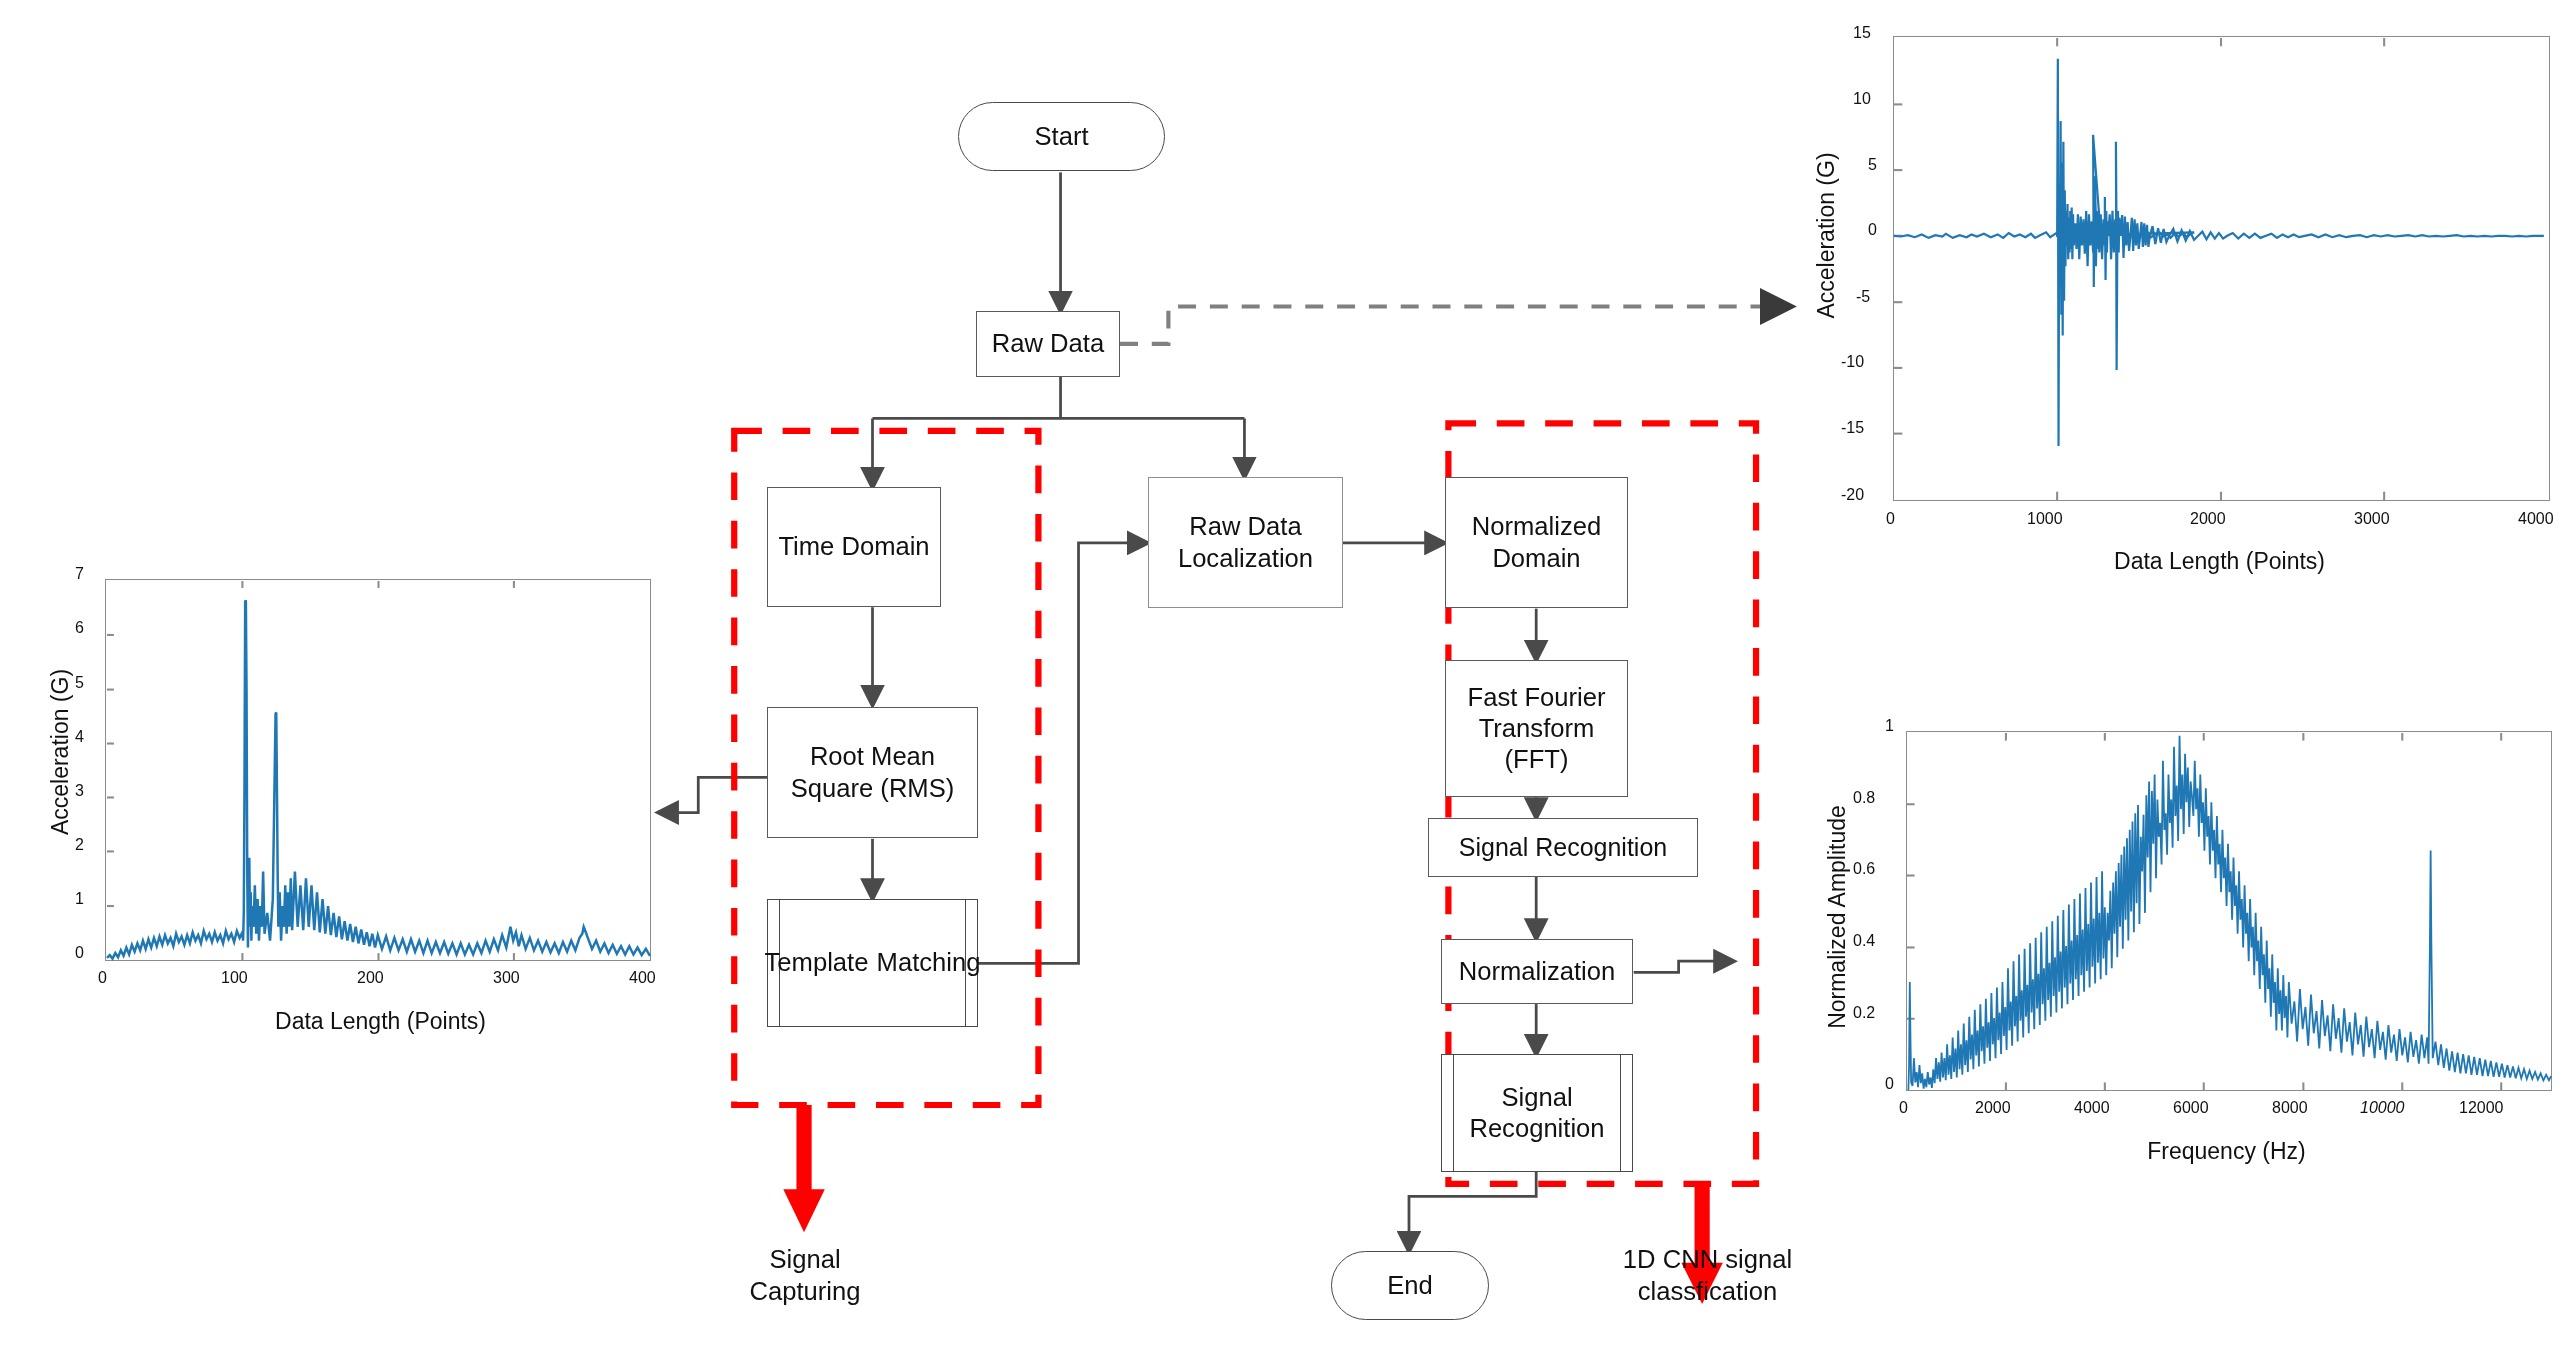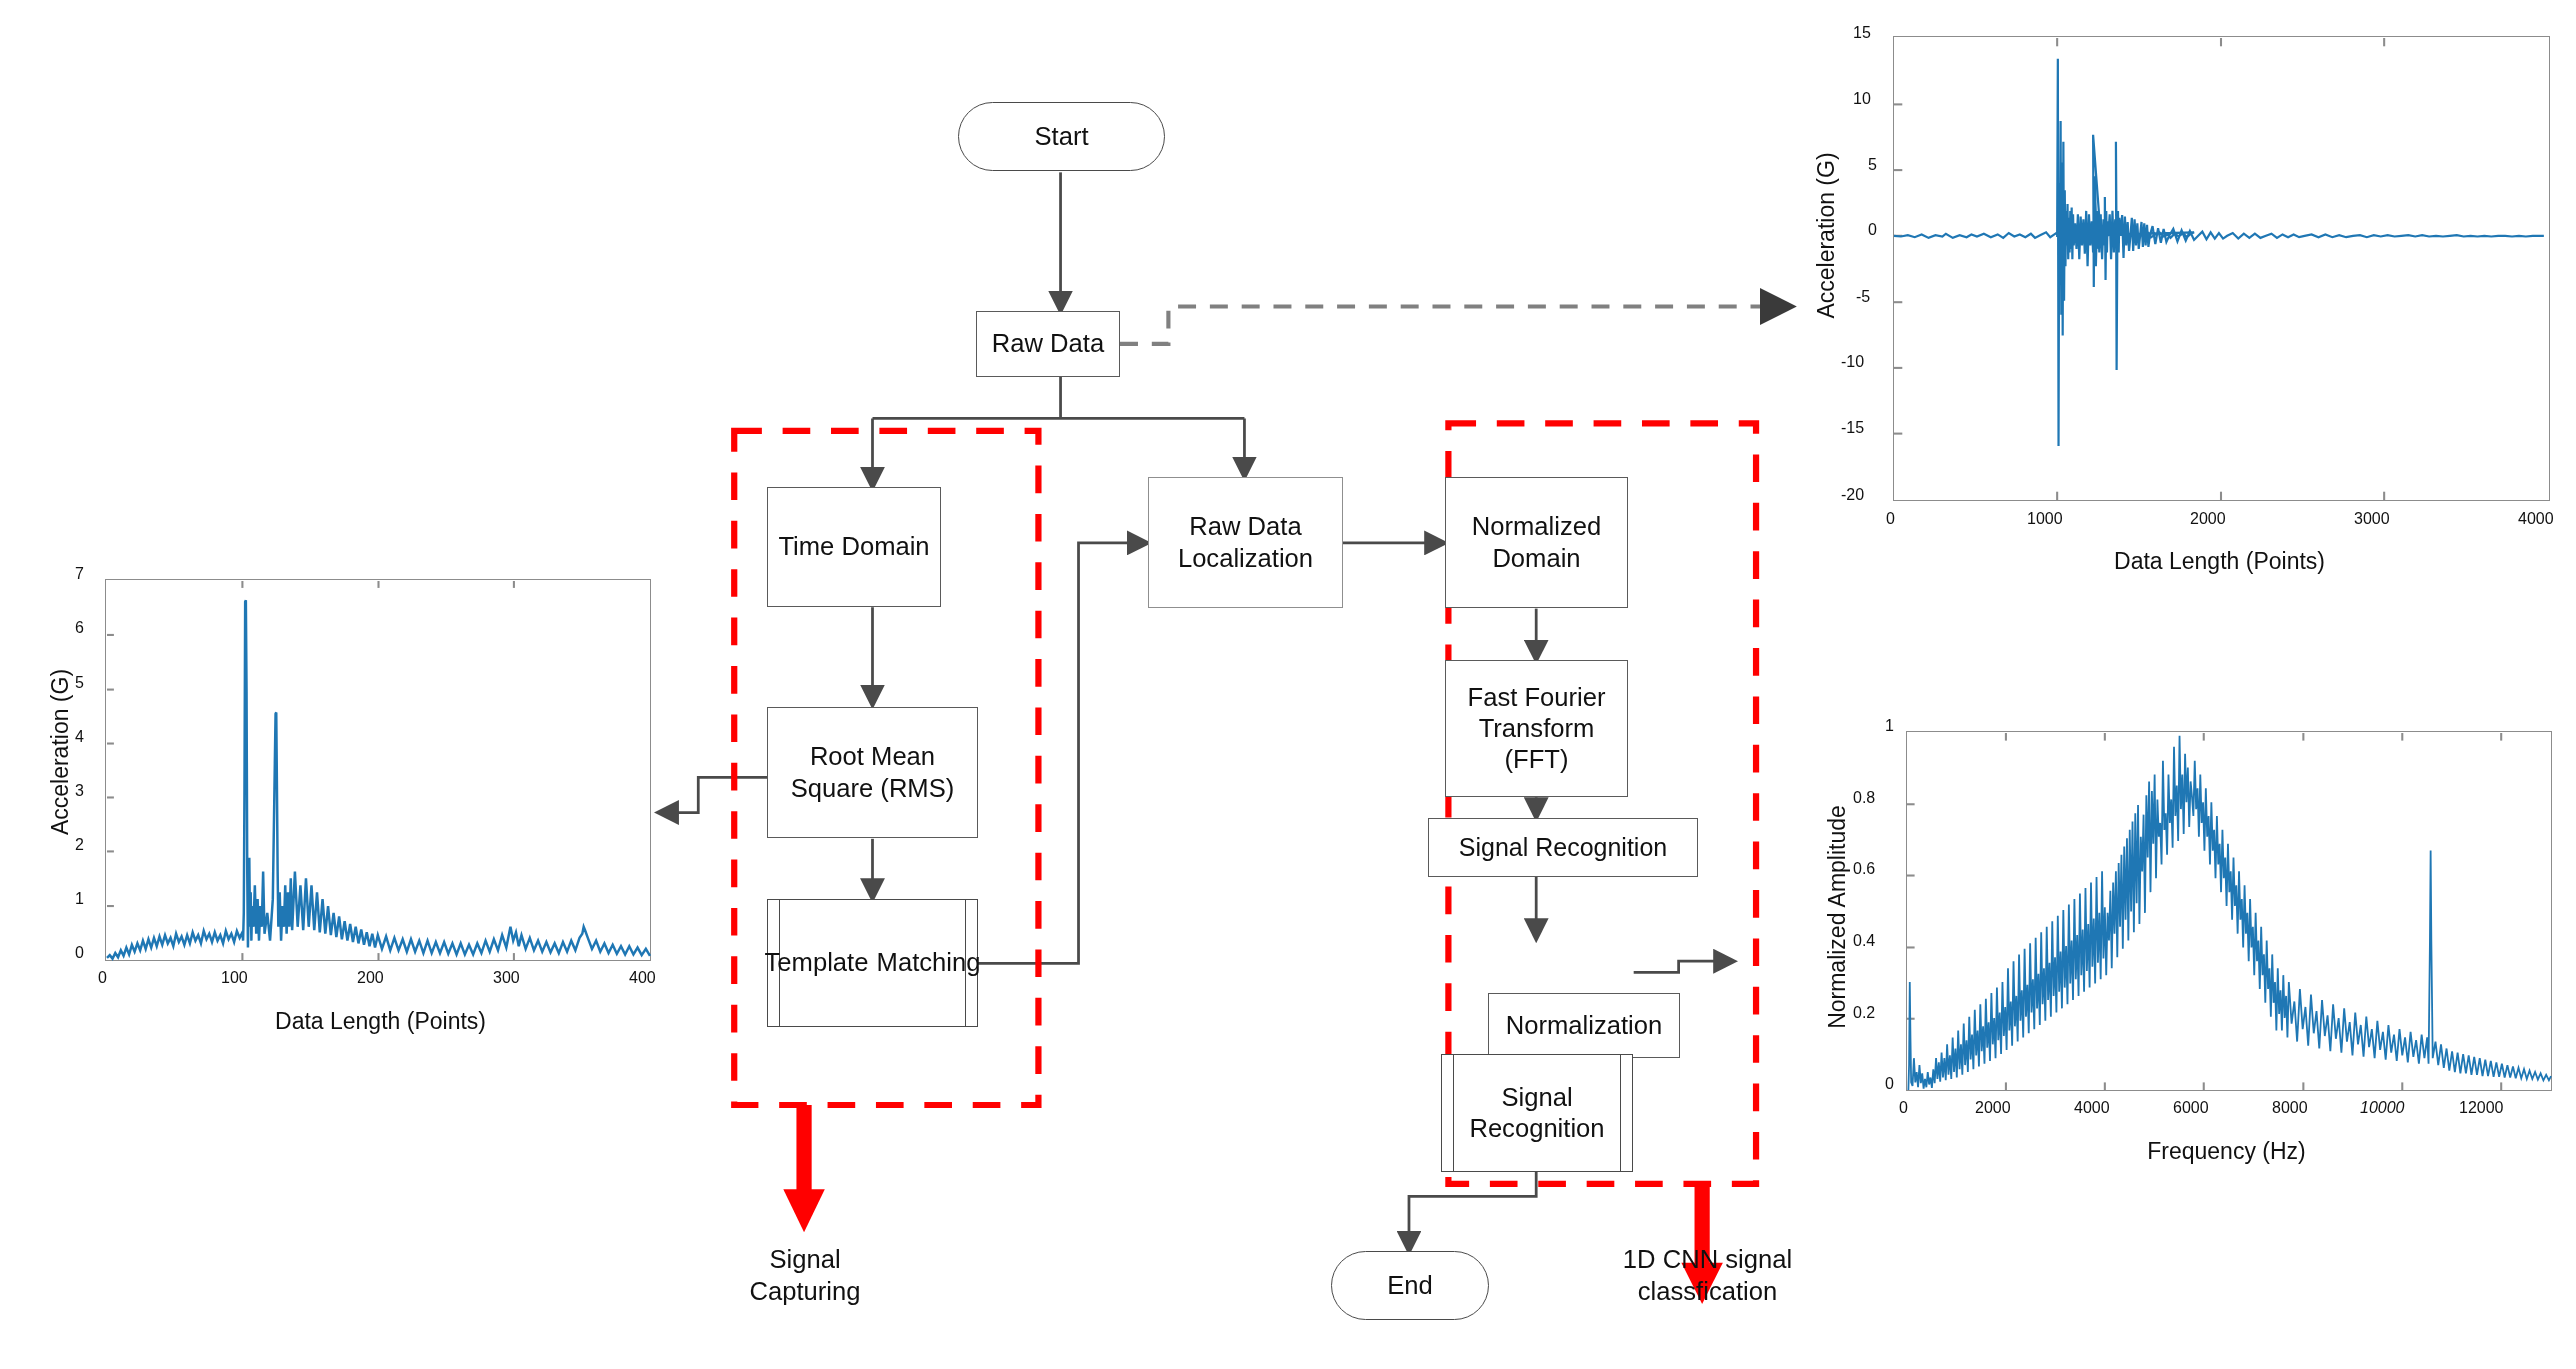--- a/index.html
+++ b/index.html
@@ -128,21 +128,21 @@
 <div class="node" style="left:1445px;top:660px;width:183px;height:137px;flex-direction:column;">
   <span class="lbl">Fast Fourier</span>
   <span class="lbl">Transform</span>
   <span class="lbl">(FFT)</span>
 </div>
 
 <div class="node" style="left:1428px;top:818px;width:270px;height:59px;font-size:25px;">
   <span class="lbl">Signal Recognition</span>
 </div>
 
-<div class="node" style="left:1441px;top:993px;width:192px;height:65px;margin-left:47px;">
+<div class="node" style="left:1441px;top:939px;width:192px;height:65px;">
   <span class="lbl">Normalization</span>
 </div>
 
 <div class="node predefined" style="left:1441px;top:1054px;width:192px;height:118px;flex-direction:column;">
   <span class="bar-l"></span>
   <span class="bar-r"></span>
   <span class="lbl">Signal</span>
   <span class="lbl">Recognition</span>
 </div>
 

